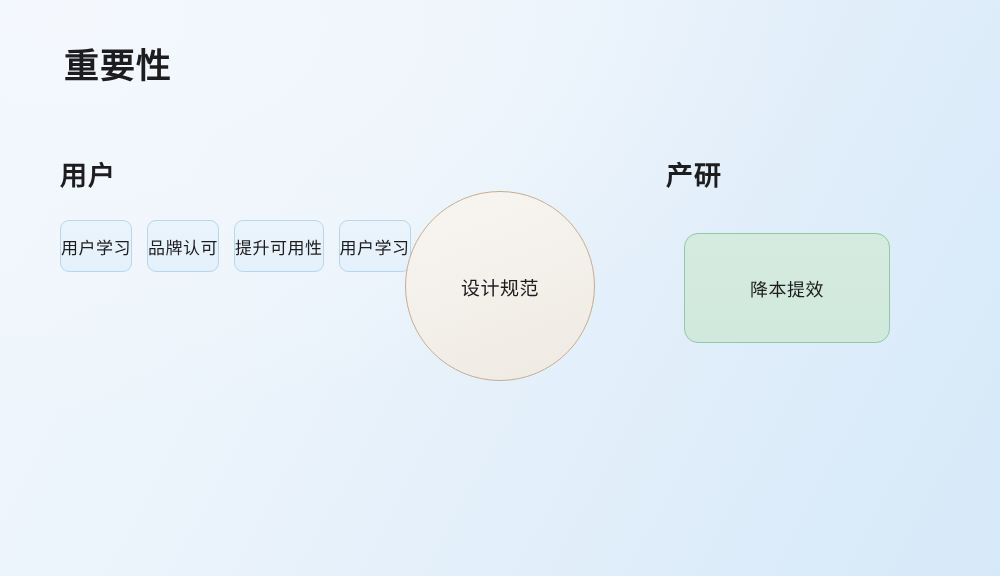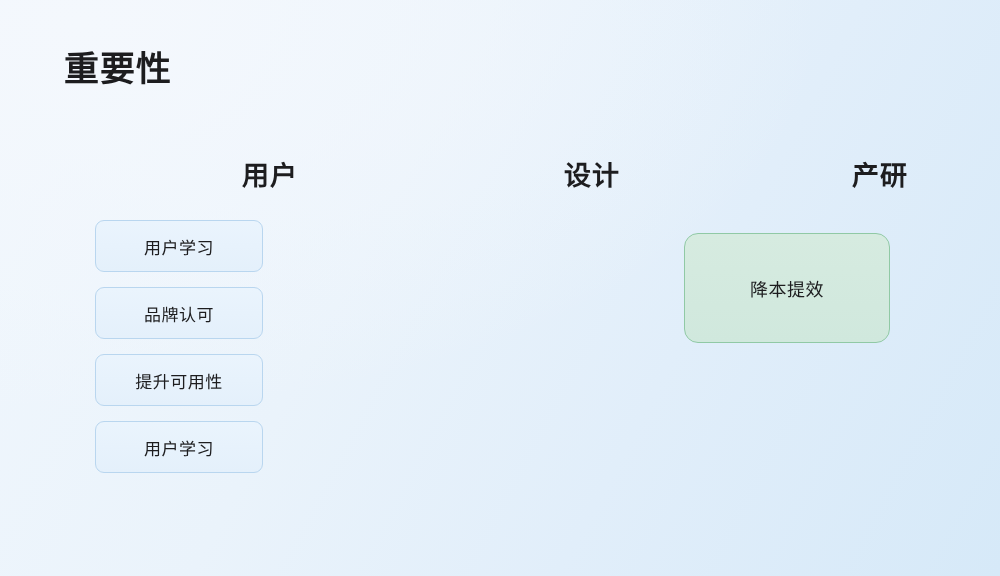--- a/index.html
+++ b/index.html
@@ -29,46 +29,47 @@
   #slide-title {
     position: absolute;
     left: 64px;
     top: 48px;
     font-size: 35px;
     font-weight: 700;
     letter-spacing: 1px;
     color: #1d1d1f;
     line-height: 1.2;
     white-space: nowrap;
+    font-family: Liberation Mono, monospace;
   }
 
   
   .column {
     position: absolute;
     top: 160px;
   }
   #column-user     { left: 60px;  width: 238px; }
   #column-design   { left: 380px; width: 240px; }
   #column-product  { left: 666px; width: 242px; }
 
   .column-title {
-    text-align: right;
+    text-align: left;
     font-size: 27px;
     font-weight: 700;
     color: #1d1d1f;
     letter-spacing: 1px;
     line-height: 1.2;
     margin: 0 0 28px 0;
     white-space: nowrap;
   }
 
   
   #user-pill-list {
     display: flex;
-    flex-direction: column;
+    flex-direction: row;
     gap: 15px;
     align-items: center;
   }
   .pill {
     box-sizing: border-box;
     width: 168px;
     height: 52px;
     border: 1px solid #b9d6ef;
     border-radius: 9px;
     background: linear-gradient(180deg, #eaf4fd 0%, #e4f0fb 100%);
@@ -150,22 +151,26 @@
       <div class="pill">
         <span>提升可用性</span>
       </div>
       <div class="pill">
         <span>用户学习</span>
       </div>
     </div>
   </div>
 
   <div class="column" id="column-design">
-    <div class="column-title">设计</div>
 
+    <div id="design-circle-wrap">
+      <div id="design-circle">
+        <span>设计规范</span>
+      </div>
+    </div>
   </div>
 
   <div class="column" id="column-product">
     <div class="column-title">产研</div>
 
     <div id="product-card-list">
       <div class="green-card">
         <span>降本提效</span>
       </div>
     </div>

